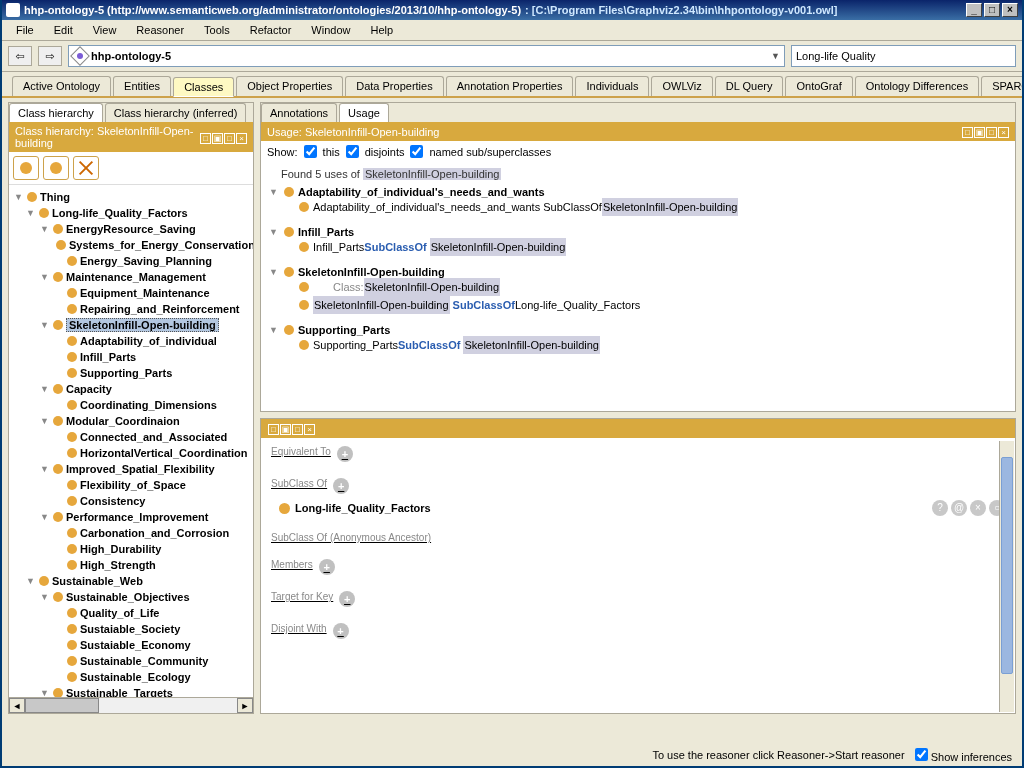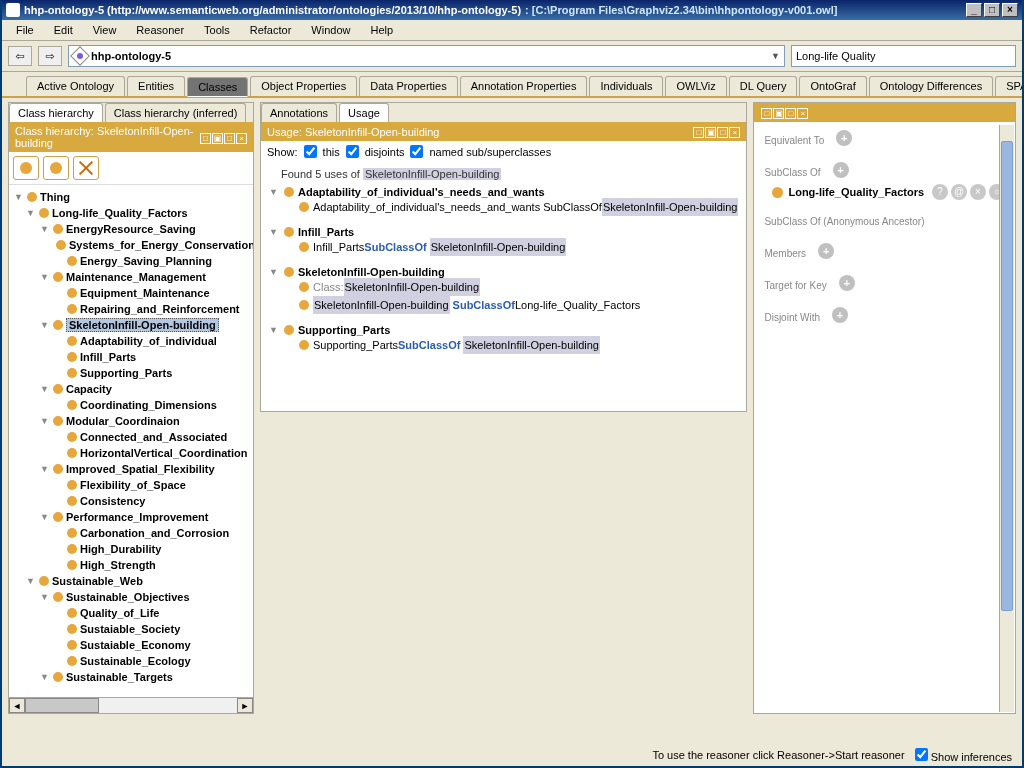--- a/index.html
+++ b/index.html
@@ -15,23 +15,23 @@
   .toolbar { display:flex; align-items:center; padding:4px 6px; gap:6px; border-bottom:1px solid #aca899;}
   .navbtn { width:24px; height:20px; border:1px solid #aca899; background:#efefef; text-align:center; line-height:18px;}
   .addrbox { flex:1; height:22px; border:1px solid #7f9db9; background:#fff; display:flex; align-items:center; padding:0 4px; position:relative;}
   .addrbox .diamond { width:14px; height:14px; margin-right:4px; display:inline-block; position:relative;}
   .addrbox .diamond::before { content:""; position:absolute; inset:0; transform:rotate(45deg); border:1px solid #888; background:#fff;}
   .addrbox .circle { position:absolute; width:6px; height:6px; border-radius:50%; background:#7b5cd6; left:4px; top:4px;}
   .addrbox .dark { font-weight:bold; color:#000; }
   .addrbox .gray { color:#888; margin-left:2px;}
   .addrbox .dd { margin-left:auto; color:#555; font-size:9px;}
   .searchbox { width:225px; height:22px; border:1px solid #7f9db9; background:#fff; padding:2px 4px;}
-  .maintabs { display:flex; padding:4px 6px 0 24px; gap:2px; border-bottom:2px solid #cda24b;}
+  .maintabs { display:flex; padding:4px 6px 0 10px; gap:2px; border-bottom:2px solid #cda24b;}
   .tab { padding:3px 10px; background:#ece9d8; border:1px solid #aca899; border-bottom:none; border-radius:3px 3px 0 0; white-space:nowrap;}
-  .tab.active { background:#737373; position:relative; top:1px; border-bottom:1px solid #fff;}
+  .tab.active { background:#fef9c3; position:relative; top:1px; border-bottom:1px solid #fff;}
   .content { display:flex; height:620px; padding:4px 6px; gap:6px;}
   .leftpane { width:246px; display:flex; flex-direction:column; border:1px solid #aca899;}
   .subtabs { display:flex; background:#ece9d8; }
   .subtab { padding:3px 8px; border:1px solid #aca899; border-bottom:none; border-radius:3px 3px 0 0; background:#ece9d8; margin-right:2px;}
   .subtab.active { background:#fff;}
   .panhead { background:#d8a93e; color:#fff; padding:3px 6px; display:flex; align-items:center;}
   .panhead .htext { font-weight:normal; flex:1;}
   .panhead .hicons span { display:inline-block; width:11px; height:11px; border:1px solid #fff; margin-left:1px; font-size:8px; line-height:9px; text-align:center;}
   .treetools { display:flex; gap:4px; padding:4px; background:#fff; border-bottom:1px solid #ddd;}
   .toolbtn { width:26px; height:24px; border:1px solid #cda24b; border-radius:3px; background:#fff; display:flex; align-items:center; justify-content:center;}
@@ -43,41 +43,41 @@
   .tn { display:flex; align-items:center; white-space:nowrap; height:16px; padding-left:2px;}
   .tn .tw { width:11px; text-align:center; color:#888; font-size:9px; display:inline-block;}
   .tn .dot { width:10px; height:10px; border-radius:50%; background:#e6a73c; margin:0 3px; display:inline-block; flex-shrink:0;}
   .tn .lbl { font-weight:bold; color:#000;}
   .tn.sel .lbl { background:#b3c7e0; border:1px dotted #555; padding:0 2px;}
   .ind1{padding-left:14px;} .ind2{padding-left:28px;} .ind3{padding-left:42px;}
   .hscroll { height:16px; background:#ece9d8; border-top:1px solid #aca899; display:flex;}
   .hscroll .sbtn{width:16px;border:1px solid #888;background:#ece9d8;text-align:center;line-height:14px;font-size:9px;}
   .hscroll .track{flex:1;background:#f0f0f0;position:relative;}
   .hscroll .thumb{position:absolute;left:0;top:0;bottom:0;width:35%;background:#c8c8c8;border:1px solid #888;}
-  .rightpane { flex:1; display:flex; flex-direction:row; gap:6px;}
+  .rightpane { flex:1; display:flex; flex-direction:column; gap:6px;}
   .usagebox { border:1px solid #aca899; display:flex; flex-direction:column; height:310px;}
   .showrow { background:#fff; padding:4px 6px; display:flex; align-items:center; gap:4px;}
   .showrow input[type=checkbox]{margin:0 2px;}
   .usagebody { flex:1; background:#fff; padding:4px 8px; overflow:hidden;}
   .headline { color:#333; margin:2px 0 6px 12px;}
   .headline .hl { background:#d0d0e0; padding:0 2px;}
   .ugroup { margin-bottom:10px;}
   .ugroup .ghead { display:flex; align-items:center;}
   .ugroup .ghead .tw{width:11px;color:#888;font-size:9px;}
   .ugroup .ghead .dot{width:10px;height:10px;border-radius:50%;background:#e6a73c;margin:0 4px;}
   .ugroup .ghead .gt{font-weight:bold;color:#000;}
   .uline { margin-left:30px; display:flex; align-items:center; line-height:18px;}
   .uline .dot{width:10px;height:10px;border-radius:50%;background:#e6a73c;margin-right:4px;flex-shrink:0;}
   .kw { color:#2a5db0; font-weight:bold;}
   .hlt { background:#d0d0e0; padding:0 1px;}
-  .gray2 { color:#888;}
+  .gray2 { color:#888;margin-left:20px;}
   .descbox { flex:1; border:1px solid #aca899; display:flex; flex-direction:column; position:relative;}
   .descbody { flex:1; background:#fff; padding:8px 10px; overflow:hidden;}
   .dsec { margin-bottom:16px;}
-  .dsec .lblrow { display:flex; align-items:flex-end; gap:12px;}
+  .dsec .lblrow { display:flex; align-items:flex-start; gap:6px;text-decoration:underline;}
   .dsec .dl { color:#888; font-size:10px;}
   .dsec .plus { width:16px; height:16px; border-radius:50%; background:#c0c0c0; color:#fff; text-align:center; line-height:16px; font-weight:bold;}
   .dsec .sc { display:flex; align-items:center; margin:6px 0 0 8px;}
   .dsec .sc .dot{width:11px;height:11px;border-radius:50%;background:#e6a73c;margin-right:5px;}
   .dsec .sc .sct{font-weight:bold;}
   .dsec .sc .rbtns{margin-left:auto;display:flex;gap:3px;}
   .dsec .sc .rb{width:16px;height:16px;border-radius:50%;background:#c8c8c8;color:#fff;text-align:center;line-height:16px;font-size:10px;}
   .vscroll{position:absolute;right:1px;top:22px;bottom:1px;width:15px;background:#ece9d8;border-left:1px solid #aca899;}
   .vscroll .vt{position:absolute;left:1px;right:1px;top:16px;height:80%;background:#9bb7e0;border:1px solid #7a9fd4;border-radius:2px;}
   .statusbar { position:absolute; bottom:2px; left:2px; right:2px; height:22px; display:flex; align-items:center; padding:2px 10px; gap:10px; justify-content:flex-end;}
@@ -300,20 +300,25 @@
           <span class="lbl">Sustaiable_Society</span>
         </div>
       <div class="tn ind3">
           <span class="tw"></span>
           <span class="dot"></span>
           <span class="lbl">Sustaiable_Economy</span>
         </div>
       <div class="tn ind3">
           <span class="tw"></span>
           <span class="dot"></span>
+          <span class="lbl">Sustainable_Community</span>
+        </div>
+      <div class="tn ind3">
+          <span class="tw"></span>
+          <span class="dot"></span>
           <span class="lbl">Sustainable_Ecology</span>
         </div>
       <div class="tn ind2">
           <span class="tw">▼</span>
           <span class="dot"></span>
           <span class="lbl">Sustainable_Targets</span>
         </div>
     </div>
     <div class="hscroll">
       <div class="sbtn">◄</div>

